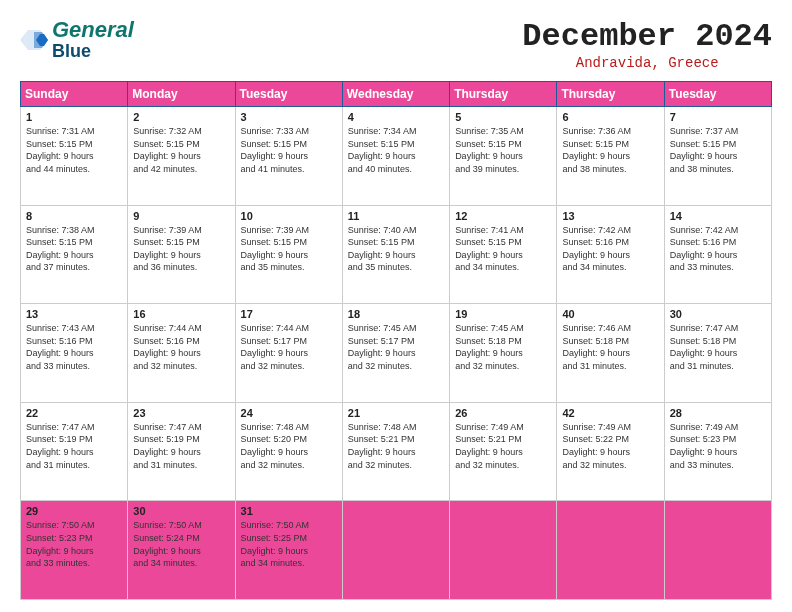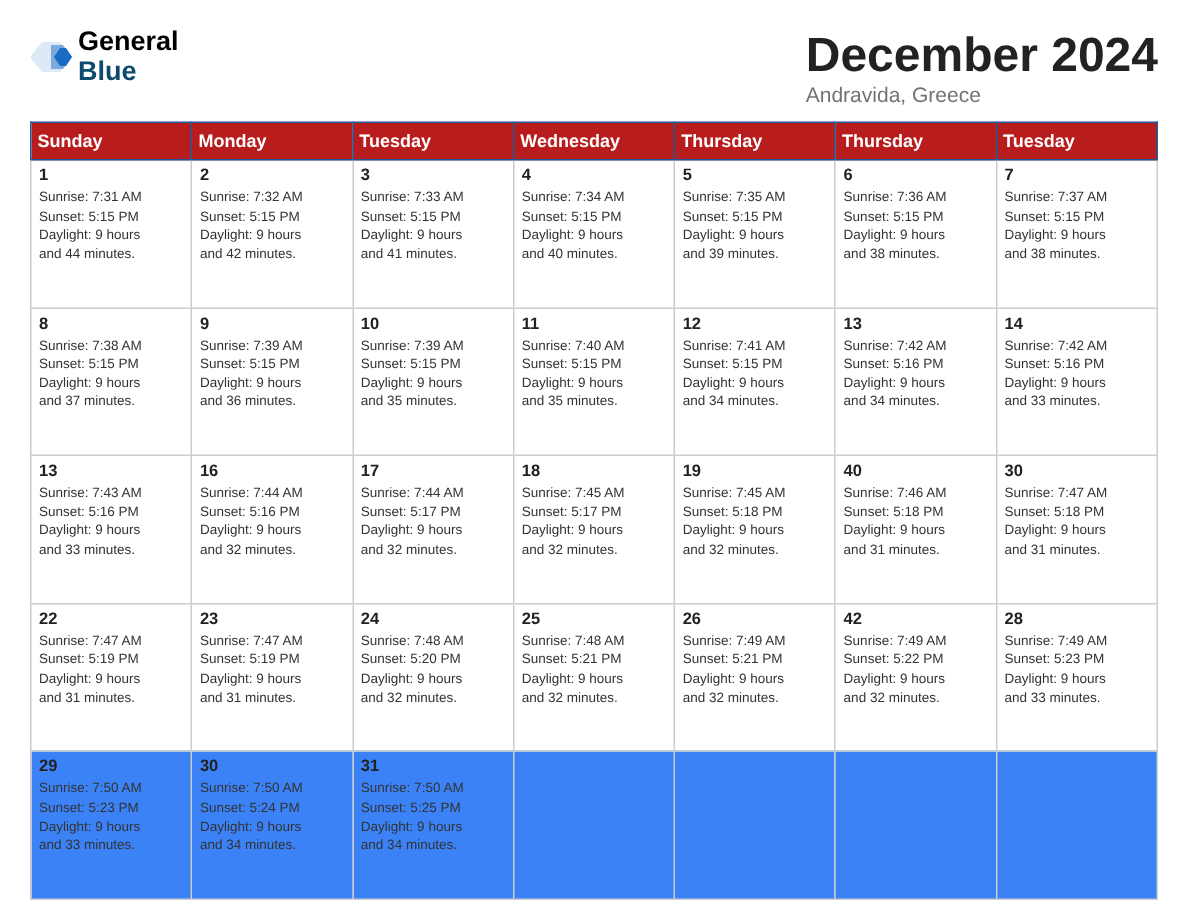--- a/index.html
+++ b/index.html
@@ -26,73 +26,75 @@
     .logo {
       display: flex;
       align-items: center;
     }
     .logo-text {
       display: flex;
       flex-direction: column;
       line-height: 1.1;
     }
     .logo-general {
-      font-size: 18px;
-      font-weight: bold;
-      color: #000000;
+      font-size: 22px;
+      font-weight: bold;
+      color: #0f766e;
+      font-style: italic;
     }
     .logo-blue {
       font-size: 18px;
       font-weight: bold;
       color: #0c4a6e;
     }
     .logo-icon {
       width: 28px;
       height: 28px;
       margin-right: 4px;
     }
     .title-block {
-      text-align: left;
+      text-align: center;
+      font-family: Liberation Mono, monospace;
     }
     .month-year {
       font-size: 32px;
       font-weight: bold;
       color: #222;
     }
     .location {
       font-size: 14px;
-      color: #737373;
+      color: #b91c1c;
     }
     .calendar {
       flex: 1;
       border: 1px solid #ccc;
       border-collapse: collapse;
       width: 100%;
       table-layout: fixed;
     }
     .calendar th {
-      background: #b91c1c;
+      background: #ec4899;
       color: #fff;
       font-size: 12px;
       font-weight: bold;
       padding: 5px 4px;
       text-align: left;
       border: 1px solid #1e5a99;
     }
     .calendar td {
       border: 1px solid #ccc;
       vertical-align: top;
       padding: 4px 5px;
       font-size: 9.5px;
       color: #222;
       background: #fff;
       height: 82px;
     }
     .calendar tr:last-child td {
-      background: #3b82f6;
+      background: #ec4899;
     }
     .day-num {
       font-size: 11px;
       font-weight: bold;
       display: block;
       margin-bottom: 2px;
     }
     .day-info {
       font-size: 9px;
       line-height: 1.4;
@@ -234,21 +236,21 @@
           </td>
           <td>
             <span class="day-num">23</span>
             <div class="day-info">Sunrise: 7:47 AM<br>Sunset: 5:19 PM<br>Daylight: 9 hours<br> and 31 minutes.</div>
           </td>
           <td>
             <span class="day-num">24</span>
             <div class="day-info">Sunrise: 7:48 AM<br>Sunset: 5:20 PM<br>Daylight: 9 hours<br> and 32 minutes.</div>
           </td>
           <td>
-            <span class="day-num">25</span>
+            <span class="day-num">21</span>
             <div class="day-info">Sunrise: 7:48 AM<br>Sunset: 5:21 PM<br>Daylight: 9 hours<br> and 32 minutes.</div>
           </td>
           <td>
             <span class="day-num">26</span>
             <div class="day-info">Sunrise: 7:49 AM<br>Sunset: 5:21 PM<br>Daylight: 9 hours<br> and 32 minutes.</div>
           </td>
           <td>
             <span class="day-num">42</span>
             <div class="day-info">Sunrise: 7:49 AM<br>Sunset: 5:22 PM<br>Daylight: 9 hours<br> and 32 minutes.</div>
           </td>

